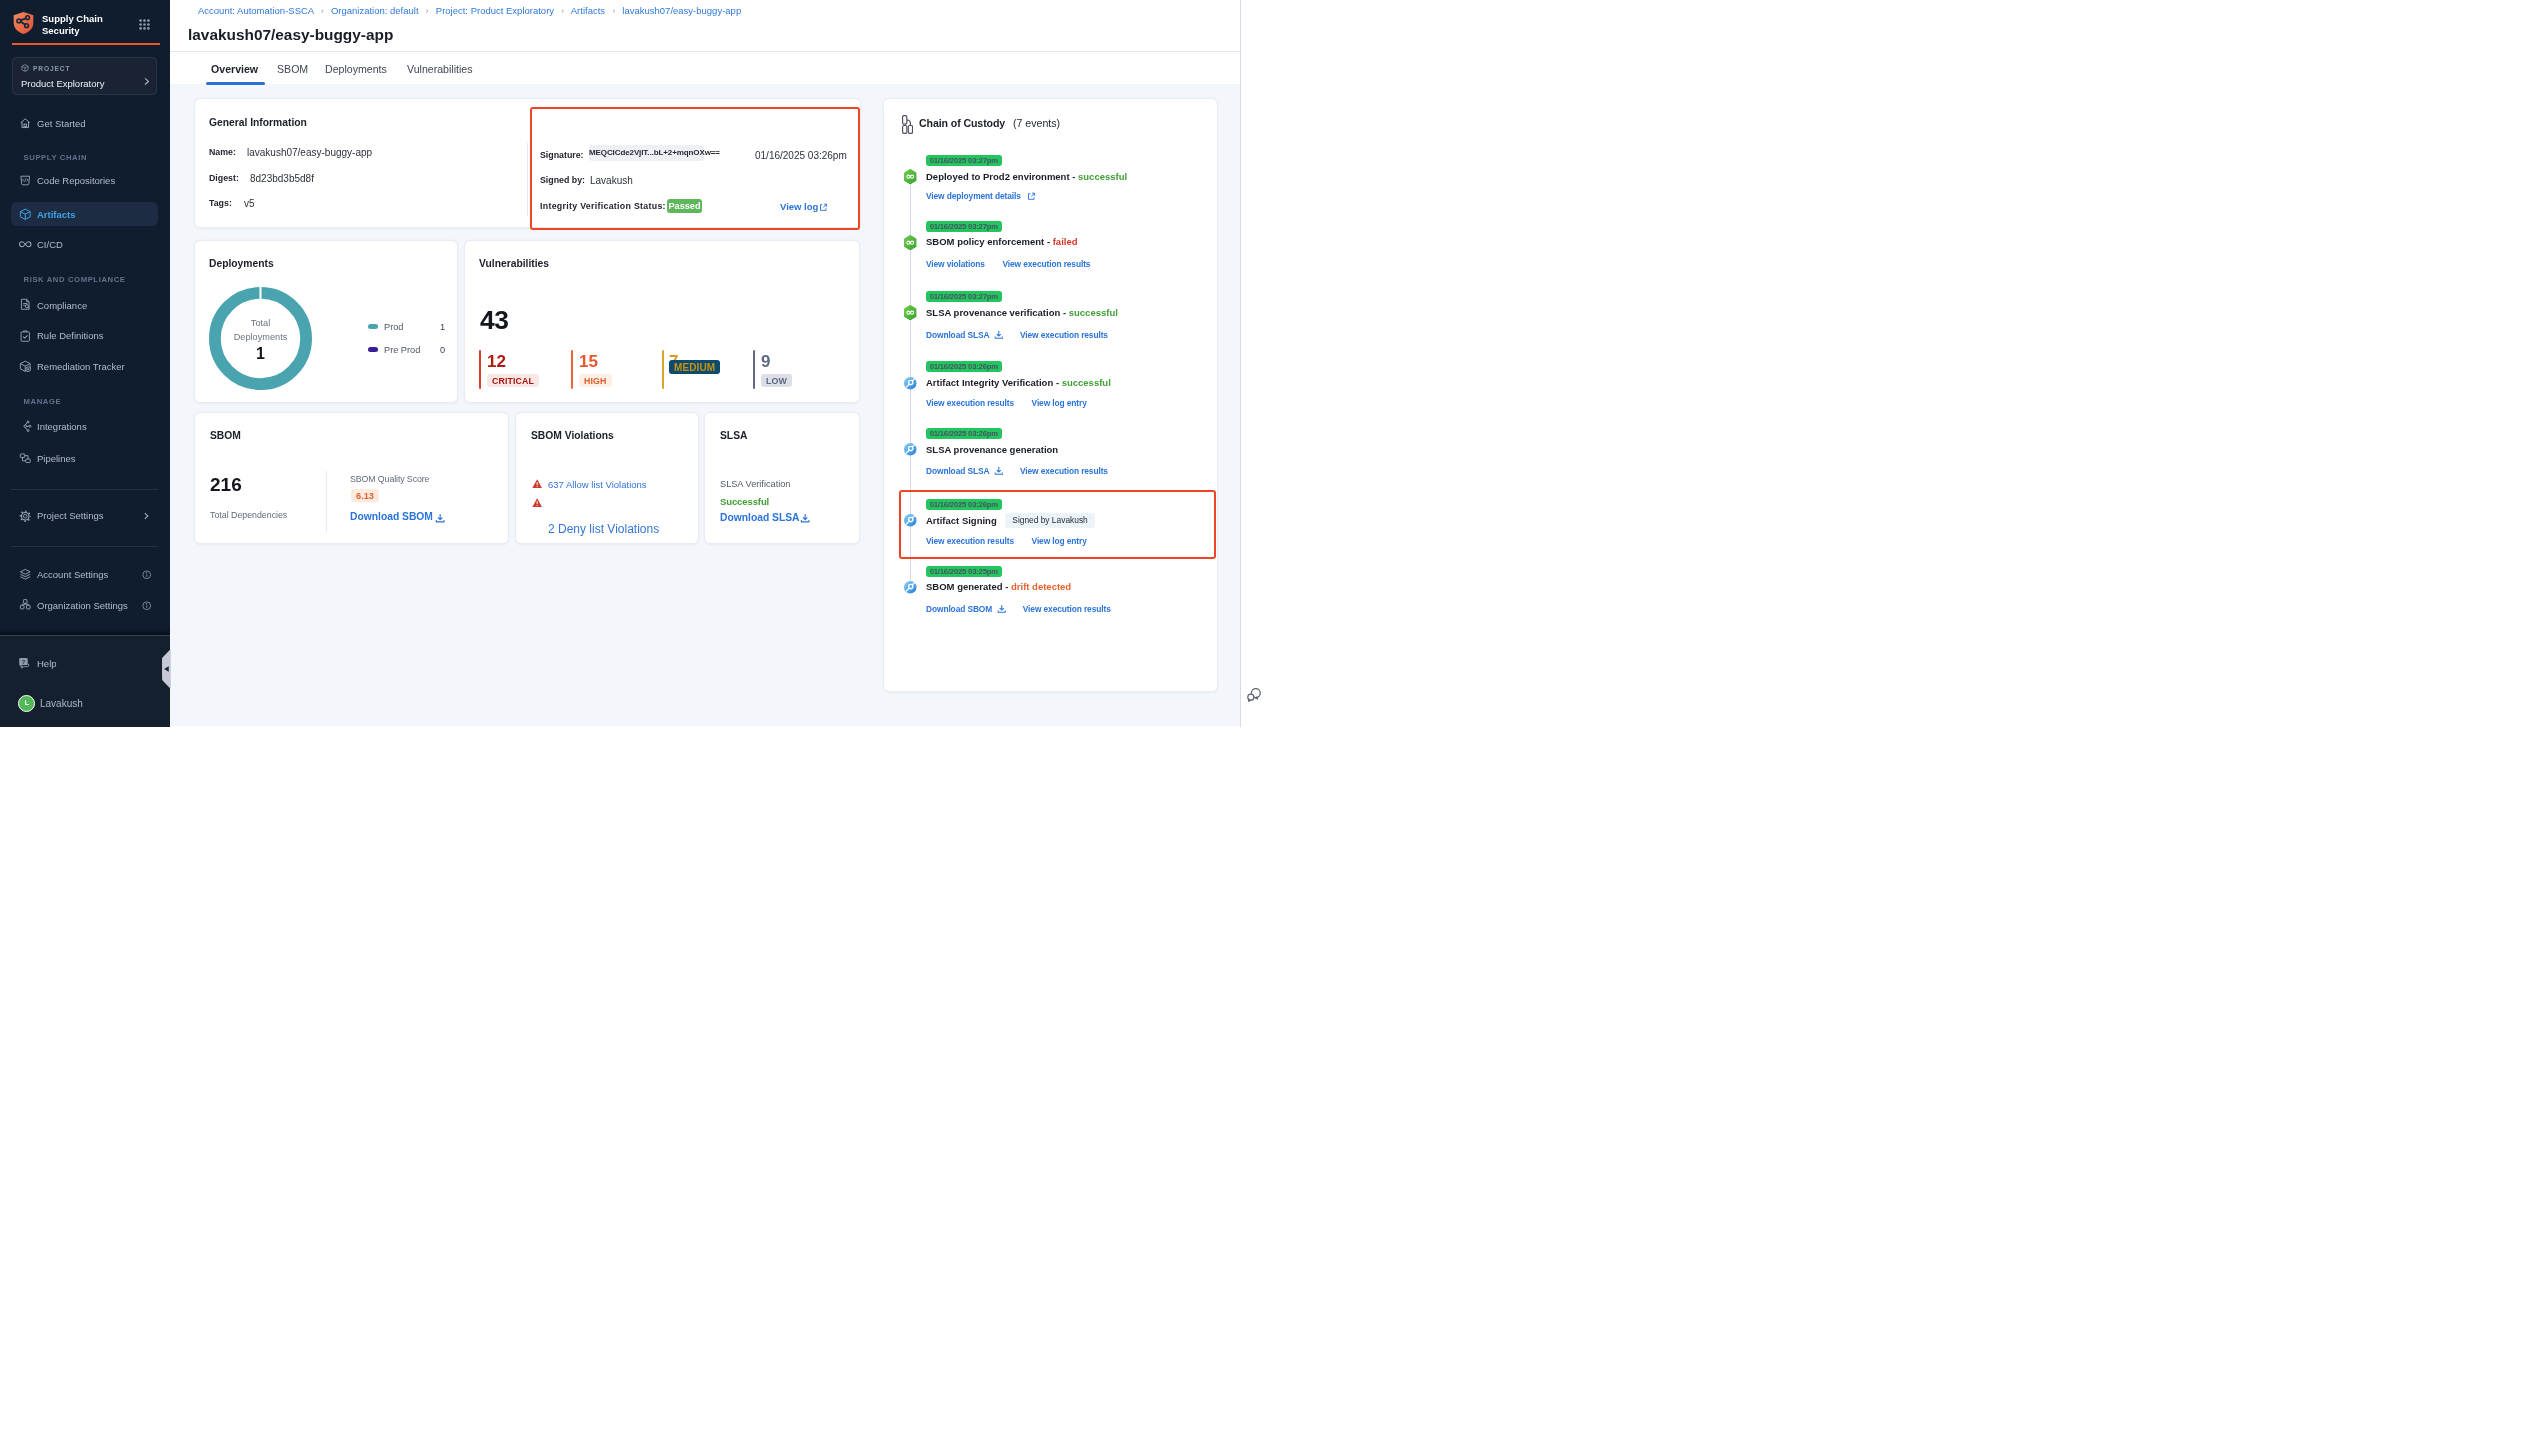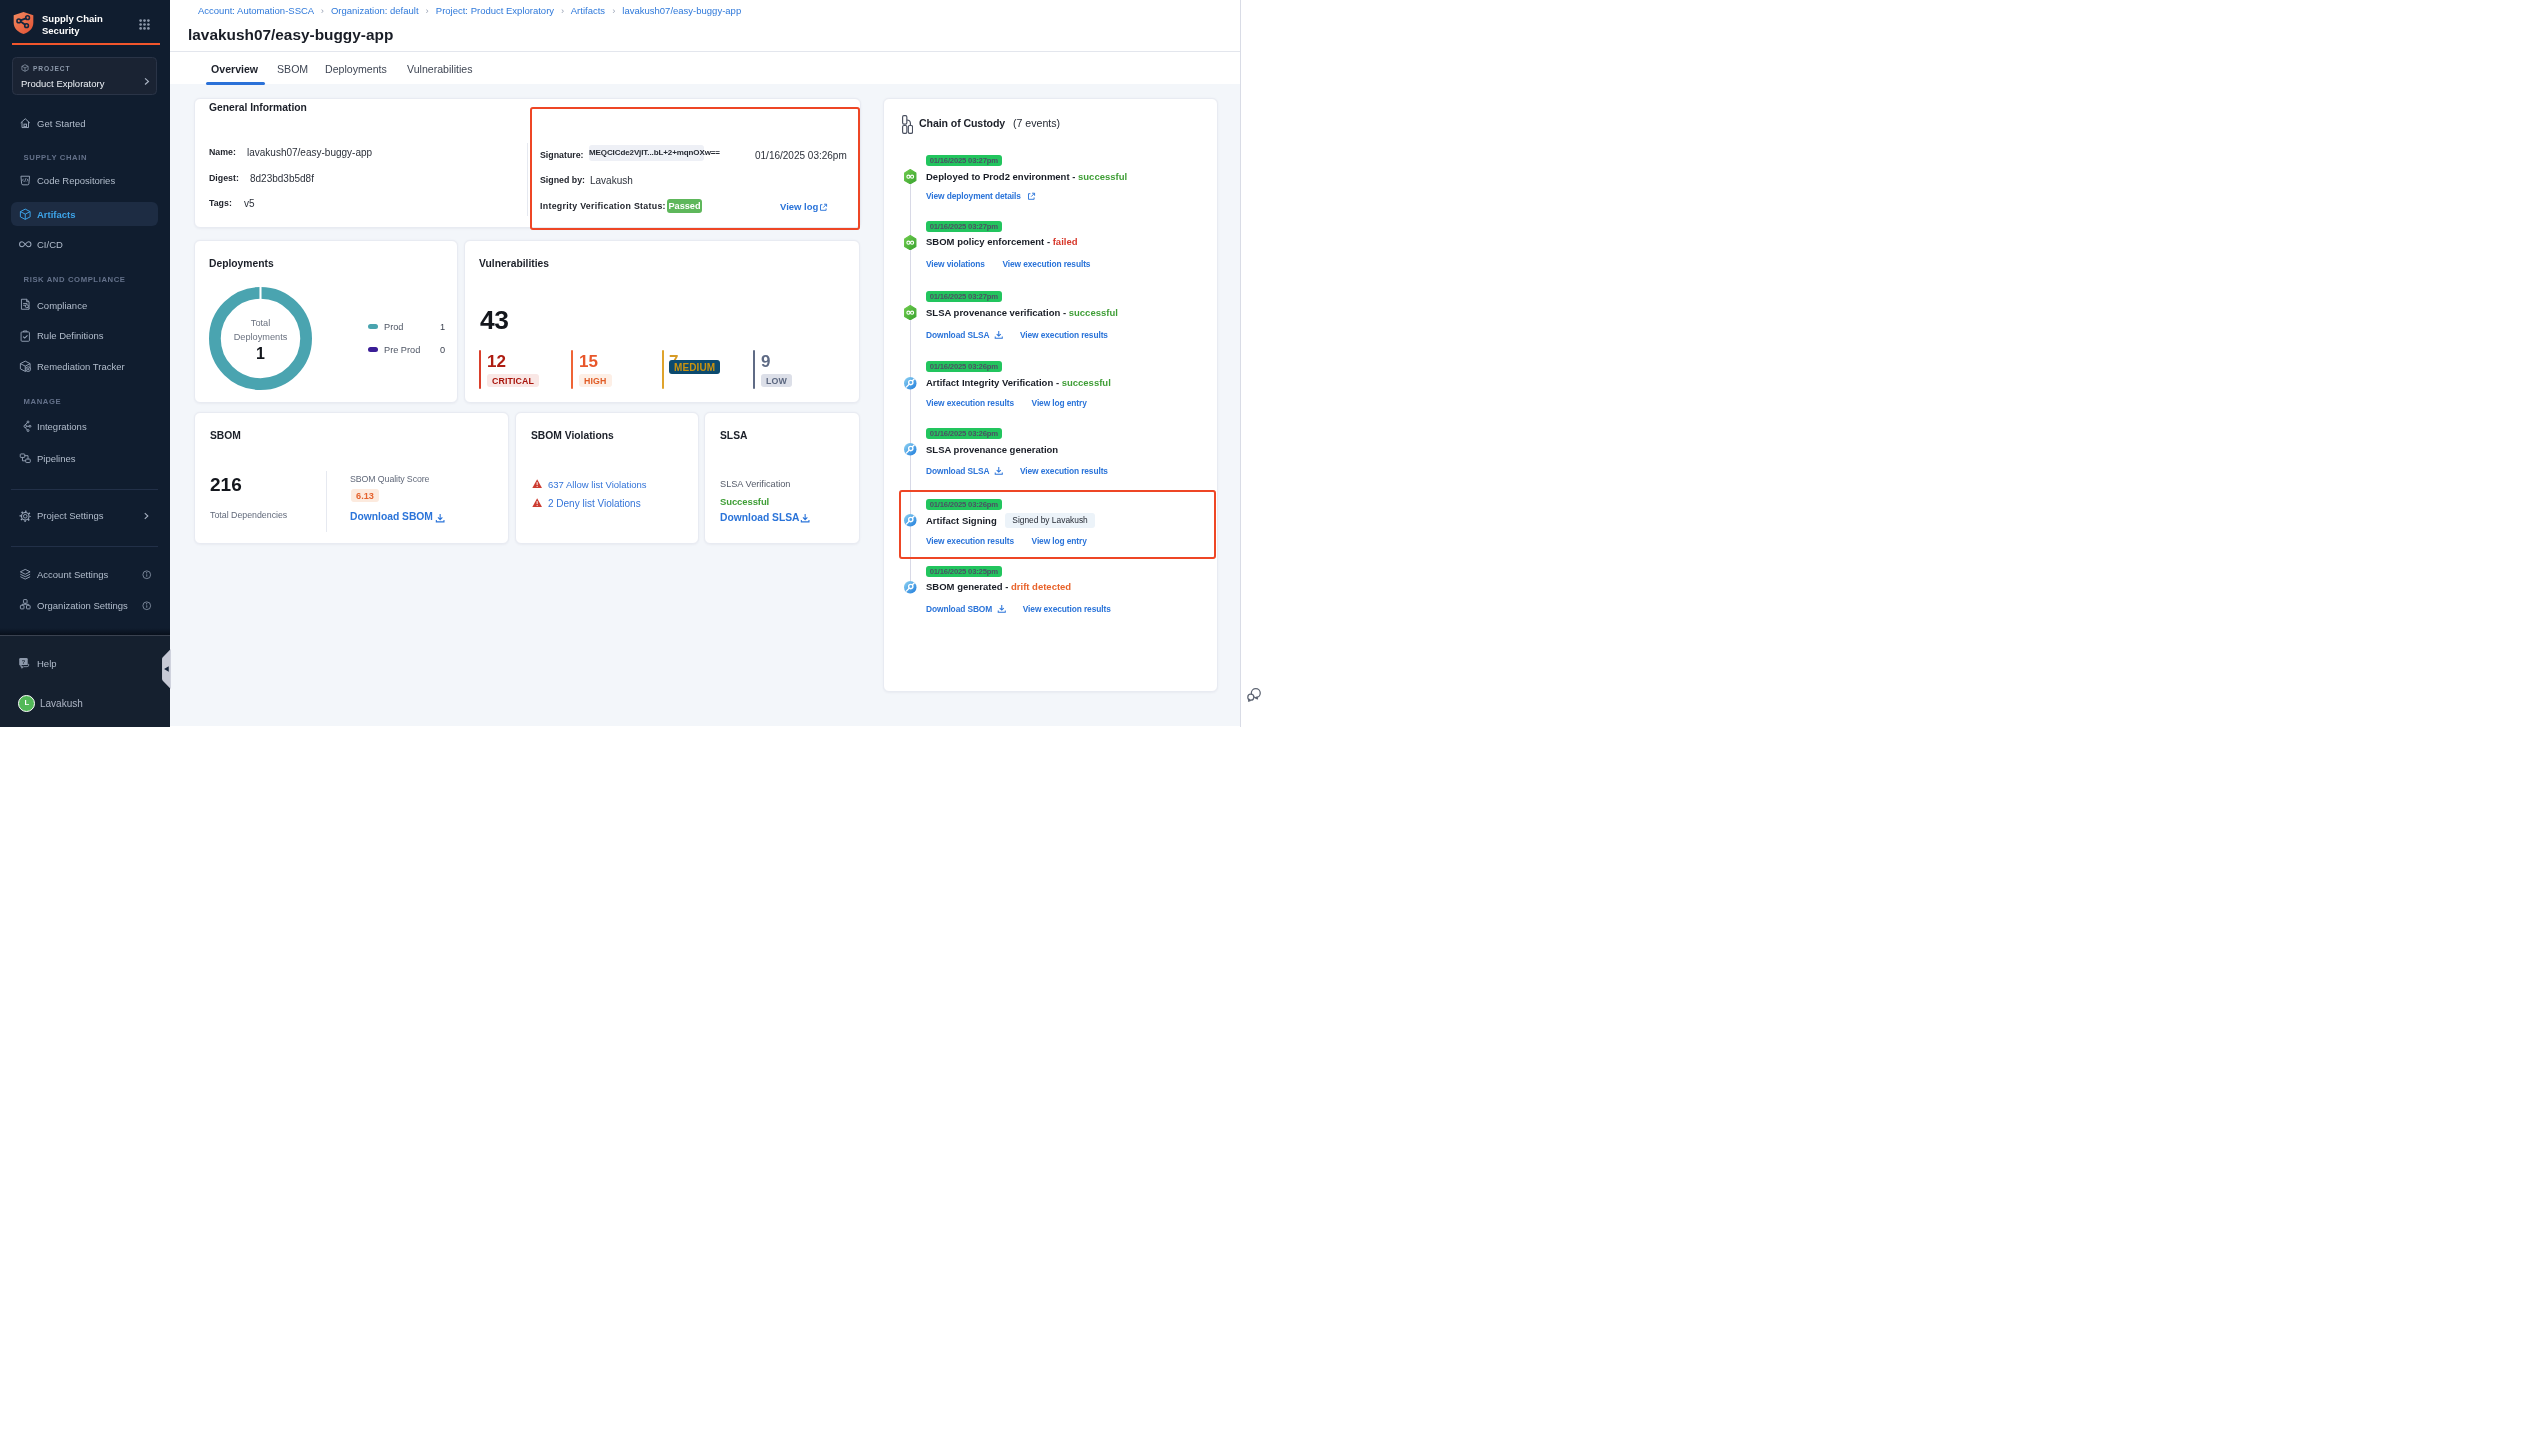--- a/index.html
+++ b/index.html
@@ -175,21 +175,21 @@
 
 <div class="abs" style="left:198px;top:4.8px;font-size:9.5px;color:#2f79da;white-space:nowrap">Account: Automation-SSCA <span style="color:#9aa3b5;padding:0 4.4px">›</span> Organization: default <span style="color:#9aa3b5;padding:0 4.4px">›</span> Project: Product Exploratory <span style="color:#9aa3b5;padding:0 4.4px">›</span> Artifacts <span style="color:#9aa3b5;padding:0 4.4px">›</span> lavakush07/easy-buggy-app</div>
 <div class="abs" style="left:188px;top:26.4px;font-size:15.4px;font-weight:700;color:#191d26">lavakush07/easy-buggy-app</div>
 <div class="abs" style="left:211px;top:63px;font-size:10.6px;font-weight:700;color:#1d212b">Overview</div>
 <div class="abs" style="left:277px;top:63px;font-size:10.6px;color:#3f4654">SBOM</div>
 <div class="abs" style="left:325px;top:63px;font-size:10.6px;color:#3f4654">Deployments</div>
 <div class="abs" style="left:407px;top:63px;font-size:10.6px;color:#3f4654">Vulnerabilities</div>
 <div class="abs" style="left:206px;top:82px;width:59px;height:2.6px;border-radius:1.5px;background:#2b71d8"></div>
 
 <div class="card" style="left:194px;top:98px;width:667px;height:130px"></div>
-<div class="abs ct" style="left:209px;top:102px">General Information</div>
+<div class="abs ct" style="left:209px;top:117px">General Information</div>
 <div class="abs gi-label" style="left:209px;top:147px">Name:</div>
 <div class="abs gi-val" style="left:247px;top:147px">lavakush07/easy-buggy-app</div>
 <div class="abs gi-label" style="left:209px;top:173px">Digest:</div>
 <div class="abs gi-val" style="left:250px;top:173px">8d23bd3b5d8f</div>
 <div class="abs gi-label" style="left:209px;top:198px">Tags:</div>
 <div class="abs gi-val" style="left:244px;top:198px">v5</div>
 <div class="abs" style="left:527px;top:143px;width:0.7px;height:73px;background:#e6e9f0"></div>
 <div class="abs" style="left:530px;top:107px;width:330px;height:123px;border:2.2px solid #ee4625;border-radius:2.9px"></div>
 <div class="abs gi-label" style="left:540px;top:150px">Signature:</div>
 <div class="abs" style="left:589px;top:145px;width:115px;height:16px;background:#eef0f6;border-radius:2.9px;letter-spacing:-0.1px;font-size:8px;color:#262a33;text-align:center;line-height:16px;font-weight:600">MEQCICde2VjIT...bL+2+mqnOXw==</div>
@@ -253,21 +253,21 @@
     <path d="M7 0.5 L13.6 12.2 H0.4 Z" fill="#cc3b30"></path>
     <path d="M7 4.2 V8.2" stroke="#fff" stroke-width="1.3"></path>
     <circle cx="7" cy="10" r=".8" fill="#fff"></circle>
   </svg>
 <div class="abs" style="left:548px;top:479px;font-size:9.5px;color:#3474d8">637 Allow list Violations</div>
 <svg class="abs" style="left:532px;top:498px" width="10.3" height="9.5" viewBox="0 0 14 13">
     <path d="M7 0.5 L13.6 12.2 H0.4 Z" fill="#cc3b30"></path>
     <path d="M7 4.2 V8.2" stroke="#fff" stroke-width="1.3"></path>
     <circle cx="7" cy="10" r=".8" fill="#fff"></circle>
   </svg>
-<div class="abs" style="left:548px;top:498px;font-size:10px;color:#3474d8">2 Deny list Violations</div>
+<div class="abs" style="left:548px;top:522px;font-size:12px;color:#3474d8">2 Deny list Violations</div>
 
 <div class="card" style="left:704px;top:412px;width:156px;height:132px"></div>
 <div class="abs ct" style="left:720px;top:430px">SLSA</div>
 <div class="abs" style="left:720px;top:479px;font-size:9.2px;color:#555b69">SLSA Verification</div>
 <div class="abs" style="left:720px;top:496px;font-size:9.5px;font-weight:600;letter-spacing:-0.1px;color:#3f9e36">Successful</div>
 <div class="abs lk" style="left:720px;top:512px;font-size:10.3px">Download SLSA</div>
 <svg class="abs" style="left:800px;top:513px" width="10.3" height="10.3" viewBox="0 0 14 14" fill="none" stroke="#2b74d9" stroke-width="1.5">
   <path d="M7 1.5 V8.5 M4 6 L7 9 L10 6 M1.8 9.5 V12 H12.2 V9.5"></path>
 </svg>
 

